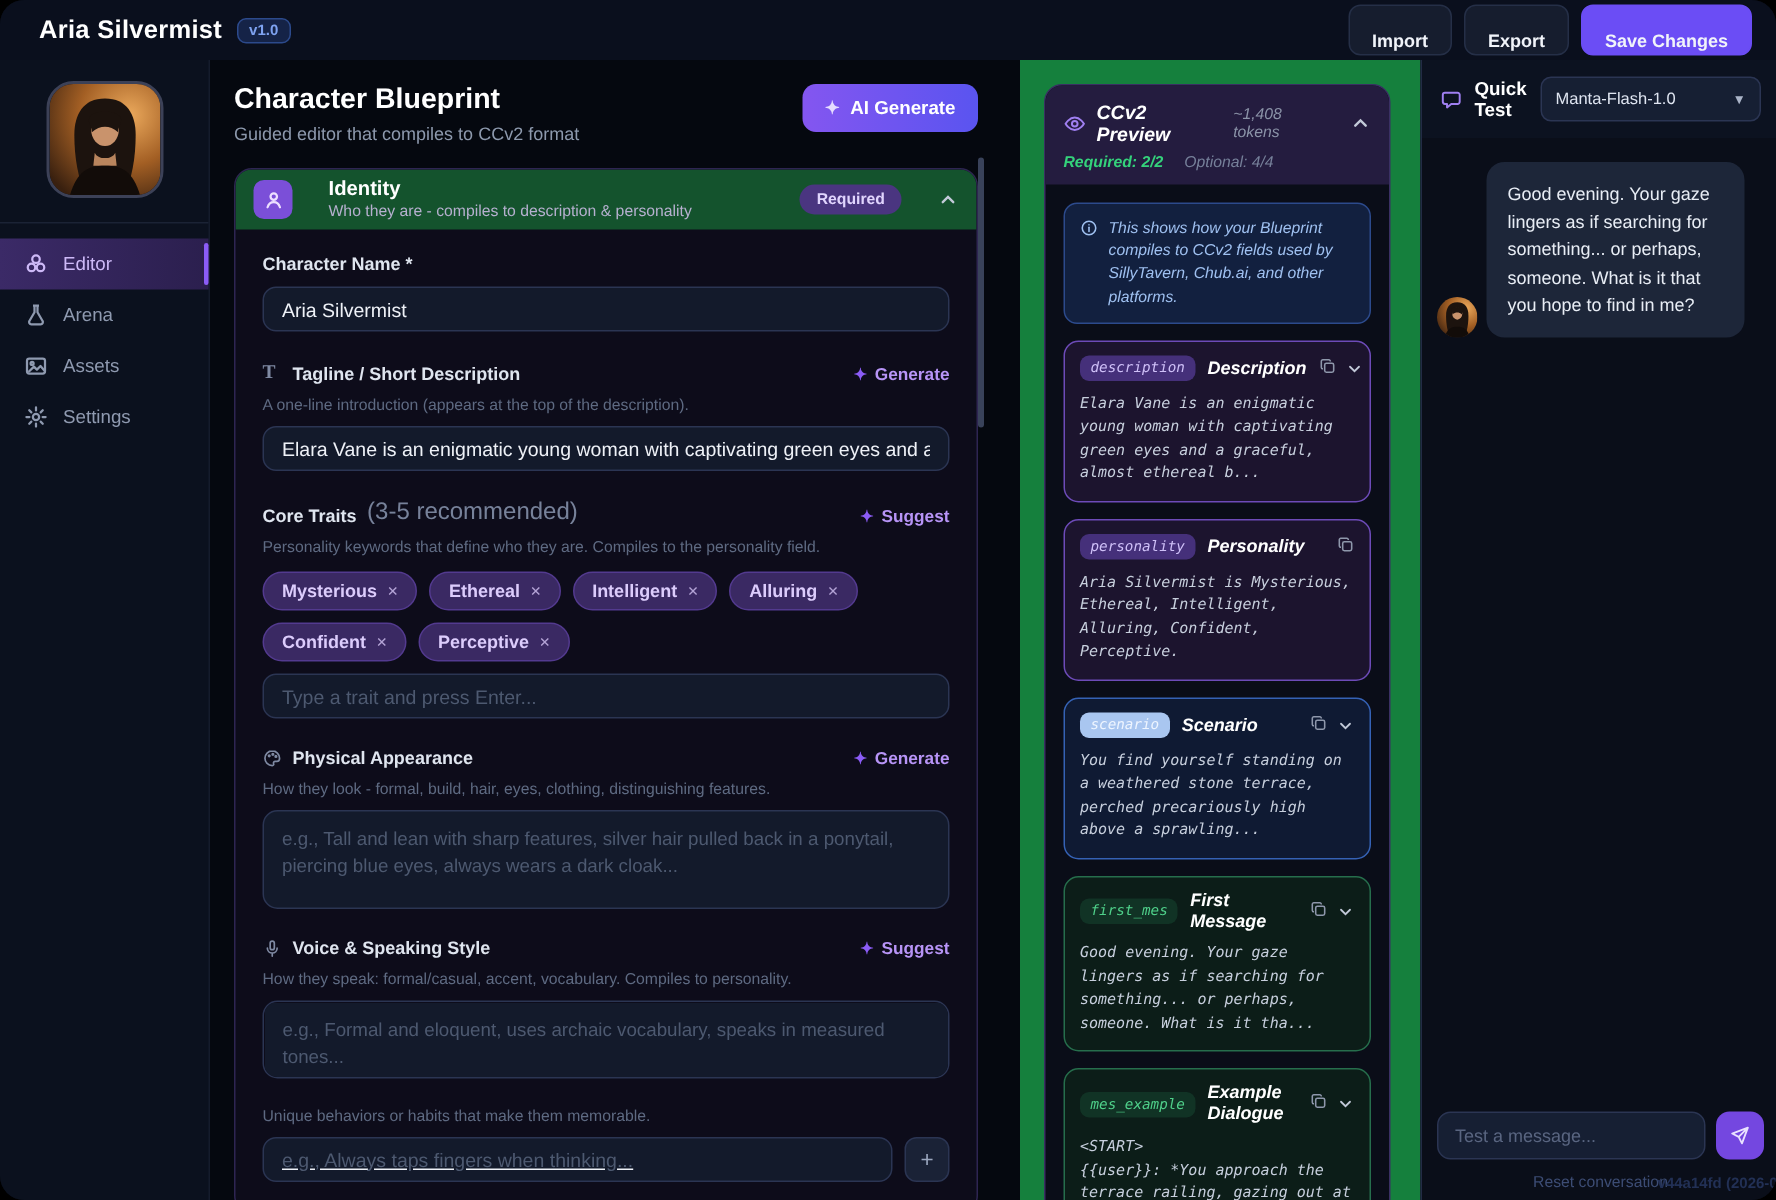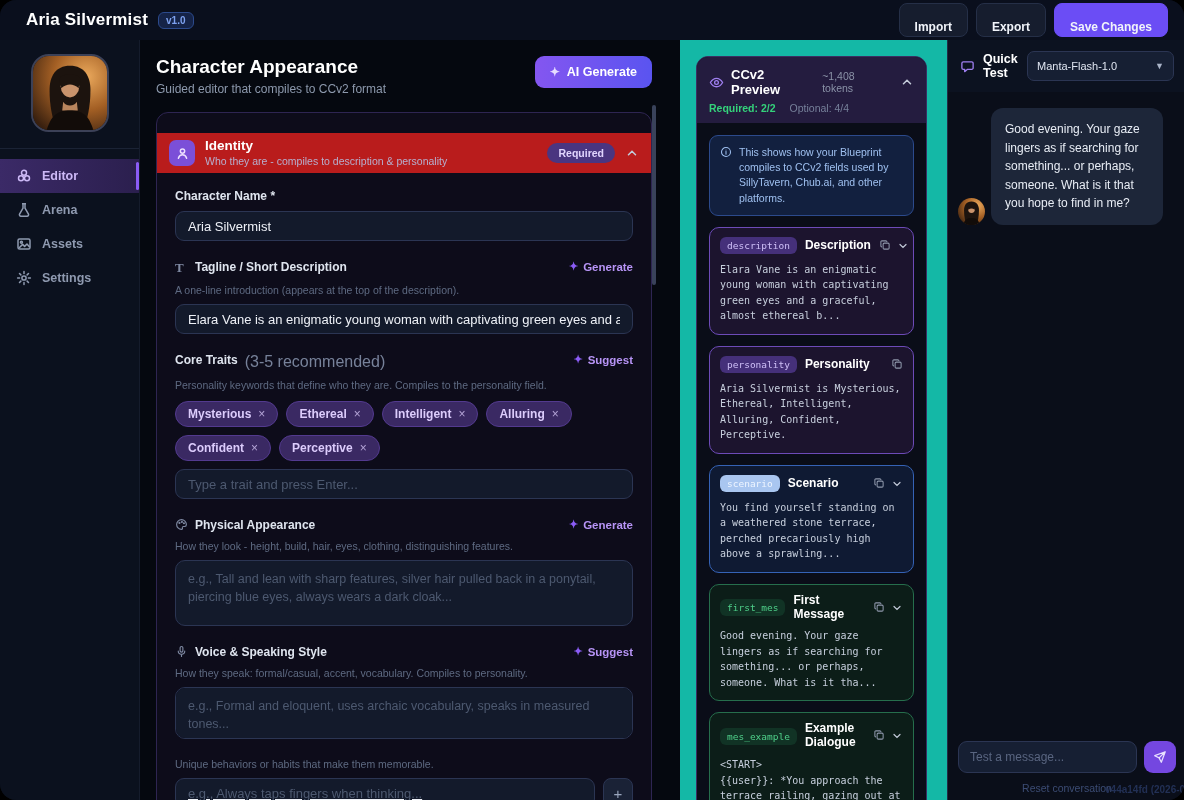--- a/index.html
+++ b/index.html
@@ -15,49 +15,49 @@
   .btn { height:28px; border-radius:8px; border:1px solid #252f47; background:#161d2e; color:#f1f4fa; font-size:12px; font-weight:700; padding:16px 15px; font-family:inherit; cursor:pointer; }
   .btn.primary { background:#6b4df5; border-color:#6b4df5; }
 
   
   .body { display:flex; height:760px; }
 
   .sidebar { width:140px; background:#0b111e; border-right:1px solid #151c2c; flex:0 0 140px; }
   .avatar-frame { width:78px; height:78px; margin:14px auto 16px; border-radius:18px; border:2px solid #3c4157; overflow:hidden; }
   .avatar-frame svg { display:block; width:100%; height:100%; }
   .sidebar-divider { height:1px; background:#1b2335; margin-bottom:10px; }
-  .nav-item { display:flex; align-items:center; gap:10px; height:34px; padding-left:16px; color:#8f9ab0; font-size:12.5px; font-weight:700; position:relative; cursor:pointer; }
+  .nav-item { display:flex; align-items:center; gap:10px; height:34px; padding-left:16px; color:#8f9ab0; font-size:12.5px; font-weight:400; position:relative; cursor:pointer; }
   .nav-item .icon { width:16px; height:16px; display:inline-flex; }
   .nav-item .icon svg { width:16px; height:16px; }
   .nav-item.active { background:linear-gradient(90deg,#3b2a67,#2b1f4e); color:#cdb9f7; }
   .nav-item.active::after { content:""; position:absolute; right:0; top:3px; bottom:3px; width:3px; background:#8b5cf6; border-radius:2px; }
 
   
   .editor-col { width:540px; flex:0 0 540px; background:#05080f; padding:16px 28px 0 16px; position:relative; }
   .editor-header { display:flex; align-items:flex-start; justify-content:space-between; }
   .editor-title { color:#fff; font-size:19px; font-weight:800; }
   .editor-subtitle { color:#8d99ad; font-size:12px; margin-top:4px; }
   .ai-generate { display:inline-flex; align-items:center; gap:7px; height:32px; padding:0 15px; border:none; border-radius:9px; background:linear-gradient(90deg,#8456f0,#5a54f0); color:#fff; font-size:12.5px; font-weight:700; font-family:inherit; cursor:pointer; }
   .sparkle { color:#e6dcff; font-size:12px; }
 
   .identity-card { margin-top:16px; border:1px solid #2e2552; border-radius:12px; background:#0d0c1a; overflow:hidden; }
-  .identity-header { height:40px; background:#b91c1c; display:flex; align-items:center; gap:10px; padding:0 12px; cursor:pointer;margin-top:20px; }
+  .identity-header { height:40px; background:#14532d; display:flex; align-items:center; gap:24px; padding:0 12px; cursor:pointer; }
   .identity-icon { width:26px; height:26px; border-radius:7px; background:#7b4fd8; color:#ecdfff; display:flex; align-items:center; justify-content:center; }
   .identity-icon svg { width:15px; height:15px; }
   .identity-titles { flex:1; }
   .identity-title { color:#fff; font-size:13.5px; font-weight:800; line-height:1.1; }
   .identity-sub { color:#b6b0cf; font-size:10.5px; margin-top:2px; }
   .required-pill { background:#4a3580; color:#e0d4fd; font-size:10.5px; font-weight:700; padding:4px 11px; border-radius:999px; }
   .chev { color:#c2c9d8; display:inline-flex; }
   .chev svg { width:14px; height:14px; }
 
   .identity-body { padding:16px 18px 20px; }
   .fgroup { margin-bottom:19px; }
   .fgroup:last-child { margin-bottom:0; }
-  .flabel-row { display:flex; align-items:flex-start; gap:7px; }
+  .flabel-row { display:flex; align-items:flex-end; gap:7px; }
   .flabel { color:#dfe5ef; font-size:12px; font-weight:700; }
   .flabel-hint { color:#77829a; font-size:16px; font-weight:400; }
   .ficon { color:#7f8aa3; display:inline-flex; width:13px; }
   .ficon svg { width:13px; height:13px; }
   .t-glyph { font-family:"Liberation Serif", serif; font-size:13px; color:#7f8aa3; font-weight:700; }
   .spacer { flex:1; }
   .gen-link { color:#b794f6; font-size:11.5px; font-weight:700; cursor:pointer; display:inline-flex; gap:5px; align-items:center; }
   .gen-link .sparkle { color:#8b5cf6; font-size:11px; }
   .fhelper { color:#5e6a82; font-size:10.5px; margin-top:8px; }
   .tinput { width:100%; height:30px; background:#131a2b; border:1px solid #2b3553; border-radius:9px; padding:0 12px; color:#eef1f7; font-size:13px; font-family:inherit; margin-top:8px; }
@@ -65,21 +65,21 @@
   textarea.tarea { width:100%; background:#131a2b; border:1px solid #2b3553; border-radius:10px; padding:9px 12px; color:#eef1f7; font-size:12.5px; line-height:1.45; font-family:inherit; resize:none; margin-top:8px; display:block; }
   .chips { display:flex; flex-wrap:wrap; gap:8px; margin-top:10px; }
   .chip { background:#3a2963; border:1px solid #533a8f; color:#dcccfc; font-size:12px; font-weight:700; padding:5px 12px; border-radius:999px; display:inline-flex; gap:7px; align-items:center; cursor:pointer; }
   .chip .x { opacity:.75; font-weight:400; }
   .quirk-row { display:flex; gap:8px; align-items:center; margin-top:8px; }
   .quirk-row .tinput { margin-top:0; flex:1;text-decoration:underline; }
   .plus-btn { width:30px; height:30px; border-radius:8px; background:#1a2236; border:1px solid #2b3553; color:#9aa6bd; font-size:15px; cursor:pointer; flex:0 0 30px; }
   .scroll-thumb { position:absolute; right:24px; top:65px; width:4px; height:180px; border-radius:2px; background:#39425a; }
 
   
-  .preview-col { width:267px; flex:0 0 267px; background:#14b8a6; padding:16px 20px 0 16px; }
+  .preview-col { width:267px; flex:0 0 267px; background:#15803d; padding:16px 20px 0 16px;font-style:italic; }
   .preview-card { border:1px solid #3a2f63; border-radius:12px; background:#0a0d18; overflow:hidden; }
   .preview-head { background:#241c3f; padding:10px 12px 9px; cursor:pointer; }
   .ph-row1 { display:flex; align-items:center; gap:7px; }
   .eye { color:#9f7ff0; display:inline-flex; } .eye svg { width:15px; height:15px; }
   .ph-title { color:#fff; font-size:13px; font-weight:800; }
   .ph-tokens { color:#8b93a8; font-size:10.5px; margin-left:auto; margin-right:6px; }
   .ph-row2 { display:flex; gap:14px; margin-top:5px; font-size:10.5px; }
   .req-ok { color:#34d27b; font-weight:700; }
   .opt { color:#76809a; }
   .preview-body { padding:12px; }
@@ -196,21 +196,21 @@
               </svg>
             </span>
             <span>Settings</span>
           </div>
       </nav>
     </aside>
 
     <main class="editor-col">
       <div class="editor-header">
         <div>
-          <div class="editor-title">Character Appearance</div>
+          <div class="editor-title">Character Blueprint</div>
           <div class="editor-subtitle">Guided editor that compiles to CCv2 format</div>
         </div>
         <button class="ai-generate">
           <span class="sparkle">✦</span>
           <span>AI Generate</span>
         </button>
       </div>
 
       <section class="identity-card">
         <div class="identity-header">
@@ -305,21 +305,21 @@
                     <circle cx="11" cy="6.5" r=".6"></circle>
                 </svg>
               </span>
               <span class="flabel">Physical Appearance</span>
               <span class="spacer"></span>
               <span class="gen-link">
                   <span class="sparkle">✦</span>
                   <span>Generate</span>
                 </span>
             </div>
-            <div class="fhelper">How they look - height, build, hair, eyes, clothing, distinguishing features.</div>
+            <div class="fhelper">How they look - formal, build, hair, eyes, clothing, distinguishing features.</div>
             <textarea class="tarea" style="height: 66px;" placeholder="e.g., Tall and lean with sharp features, silver hair pulled back in a ponytail, piercing blue eyes, always wears a dark cloak..."></textarea>
           </div>
 
           <div class="fgroup">
             <div class="flabel-row">
               <span class="ficon">
                 <svg viewBox="0 0 16 16" fill="none" stroke="currentColor" stroke-width="1.4" stroke-linecap="round">
                   <rect x="6.3" y="1.8" width="3.4" height="7" rx="1.7"></rect>
                     <path d="M4 7.5a4 4 0 0 0 8 0M8 11.5V14"></path>
                 </svg>

